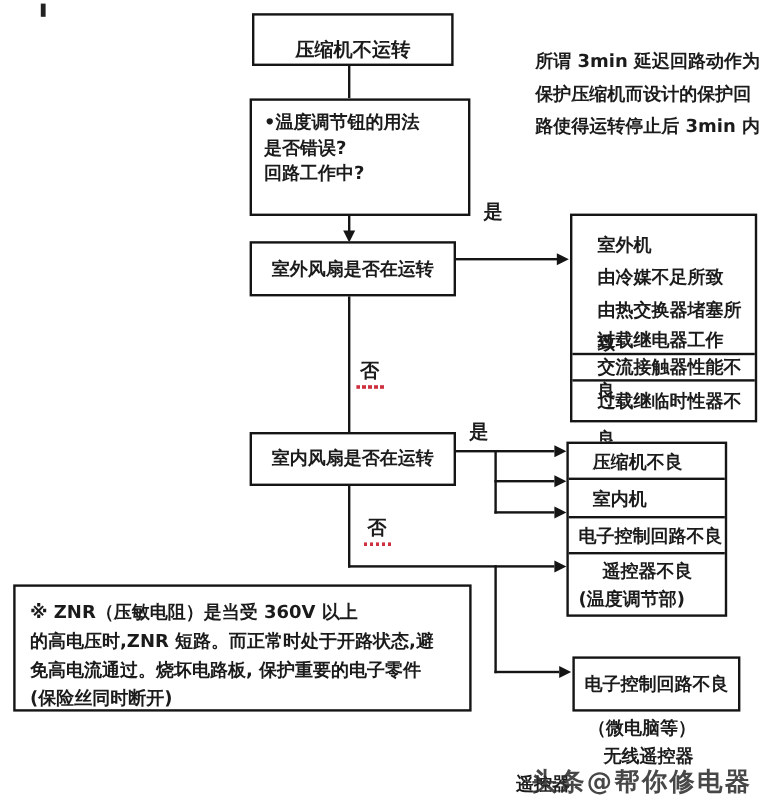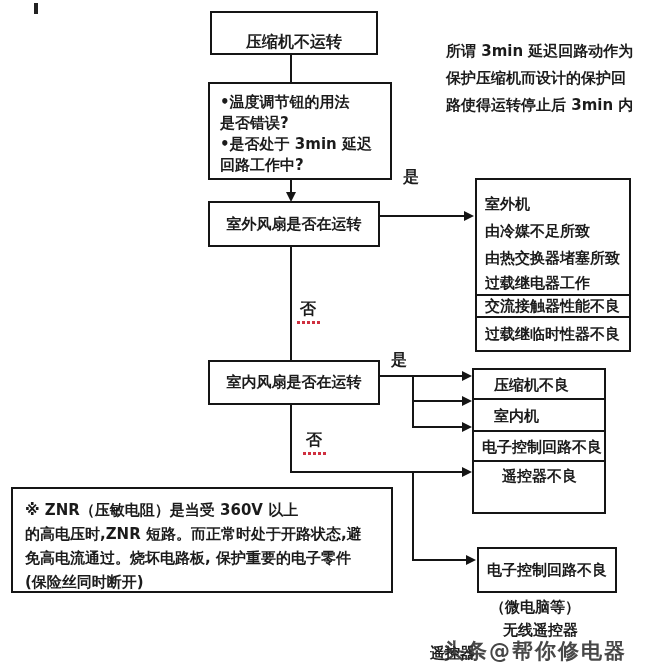--- a/index.html
+++ b/index.html
@@ -17,42 +17,41 @@
   .arrow-right{position:absolute;width:0;height:0;
     border-top:5px solid transparent;border-bottom:5px solid transparent;
     border-left:10px solid #151515;}
   .arrow-down{position:absolute;width:0;height:0;
     border-left:5px solid transparent;border-right:5px solid transparent;
     border-top:10px solid #151515;}
   .lbl{position:absolute;font-size:16px;font-weight:700;}
   .squiggle{position:absolute;height:3px;width:24px;
     background:repeating-linear-gradient(90deg,#cf3040 0 3px,transparent 3px 5px);}
   .rows{display:flex;flex-direction:column;padding-top:10px;}
-  .row{font-size:15px;font-weight:700;padding-left:8px;box-sizing:border-box;}
+  .row{font-size:15px;font-weight:700;padding-left:21px;box-sizing:border-box;}
   .divided{border-top:2px solid #151515;}
   .para{position:absolute;font-size:15px;font-weight:700;}
   .artifact{position:absolute;background:#222;}
   .watermark{position:absolute;font-size:21px;font-weight:700;
     color:rgba(45,45,45,0.88);letter-spacing:2px;white-space:nowrap;}
 </style>
 </head>
 <body>
 
 <div class="artifact" style="left:34px;top:3px;width:4px;height:11px;"></div>
 
 <div class="box center" style="left:210px;top:11px;width:168px;height:44px;font-size:16px;align-items:flex-end;">
   <span>压缩机不运转</span>
 </div>
 
 <div class="line" style="left:290px;top:55px;width:2px;height:27px;"></div>
 
 <div class="box" style="left:208px;top:82px;width:184px;height:98px;font-size:15px;padding:8px 0 0 10px;line-height:21px;">
   <div>•温度调节钮的用法</div>
   <div>是否错误?</div>
-  <div>•是否处于 3min 延迟</div>
   <div>回路工作中?</div>
 </div>
 
 <div class="line" style="left:290px;top:180px;width:2px;height:14px;"></div>
 <div class="arrow-down" style="left:286px;top:192px;"></div>
 
 <div class="box center" style="left:208px;top:201px;width:172px;height:46px;font-size:15px;">
   <span>室外风扇是否在运转</span>
 </div>
 
@@ -90,20 +89,21 @@
 <div class="line" style="left:412px;top:400px;width:50px;height:2px;"></div>
 <div class="arrow-right" style="left:462px;top:396px;"></div>
 <div class="line" style="left:412px;top:426px;width:50px;height:2px;"></div>
 <div class="arrow-right" style="left:462px;top:422px;"></div>
 
 <div class="box" style="left:472px;top:368px;width:134px;height:146px;">
   <div class="row" style="height:30px;line-height:30px;padding-left:20px;border-bottom:2px solid #151515;">压缩机不良</div>
   <div class="row" style="height:32px;line-height:32px;padding-left:20px;border-bottom:2px solid #151515;">室内机</div>
   <div class="row" style="height:30px;line-height:30px;padding-left:8px;border-bottom:2px solid #151515;">电子控制回路不良</div>
   <div class="row" style="height:26px;line-height:28px;padding-left:28px;">遥控器不良</div>
+  <div class="row" style="height:24px;line-height:22px;padding-left:8px;">(温度调节部)</div>
 </div>
 
 <div class="line" style="left:290px;top:405px;width:2px;height:68px;"></div>
 <div class="lbl" style="left:306px;top:430px;">否</div>
 <div class="squiggle" style="left:303px;top:452px;"></div>
 <div class="line" style="left:290px;top:471px;width:172px;height:2px;"></div>
 <div class="arrow-right" style="left:462px;top:467px;"></div>
 <div class="line" style="left:412px;top:471px;width:2px;height:90px;"></div>
 <div class="line" style="left:412px;top:559px;width:54px;height:2px;"></div>
 <div class="arrow-right" style="left:466px;top:555px;"></div>

